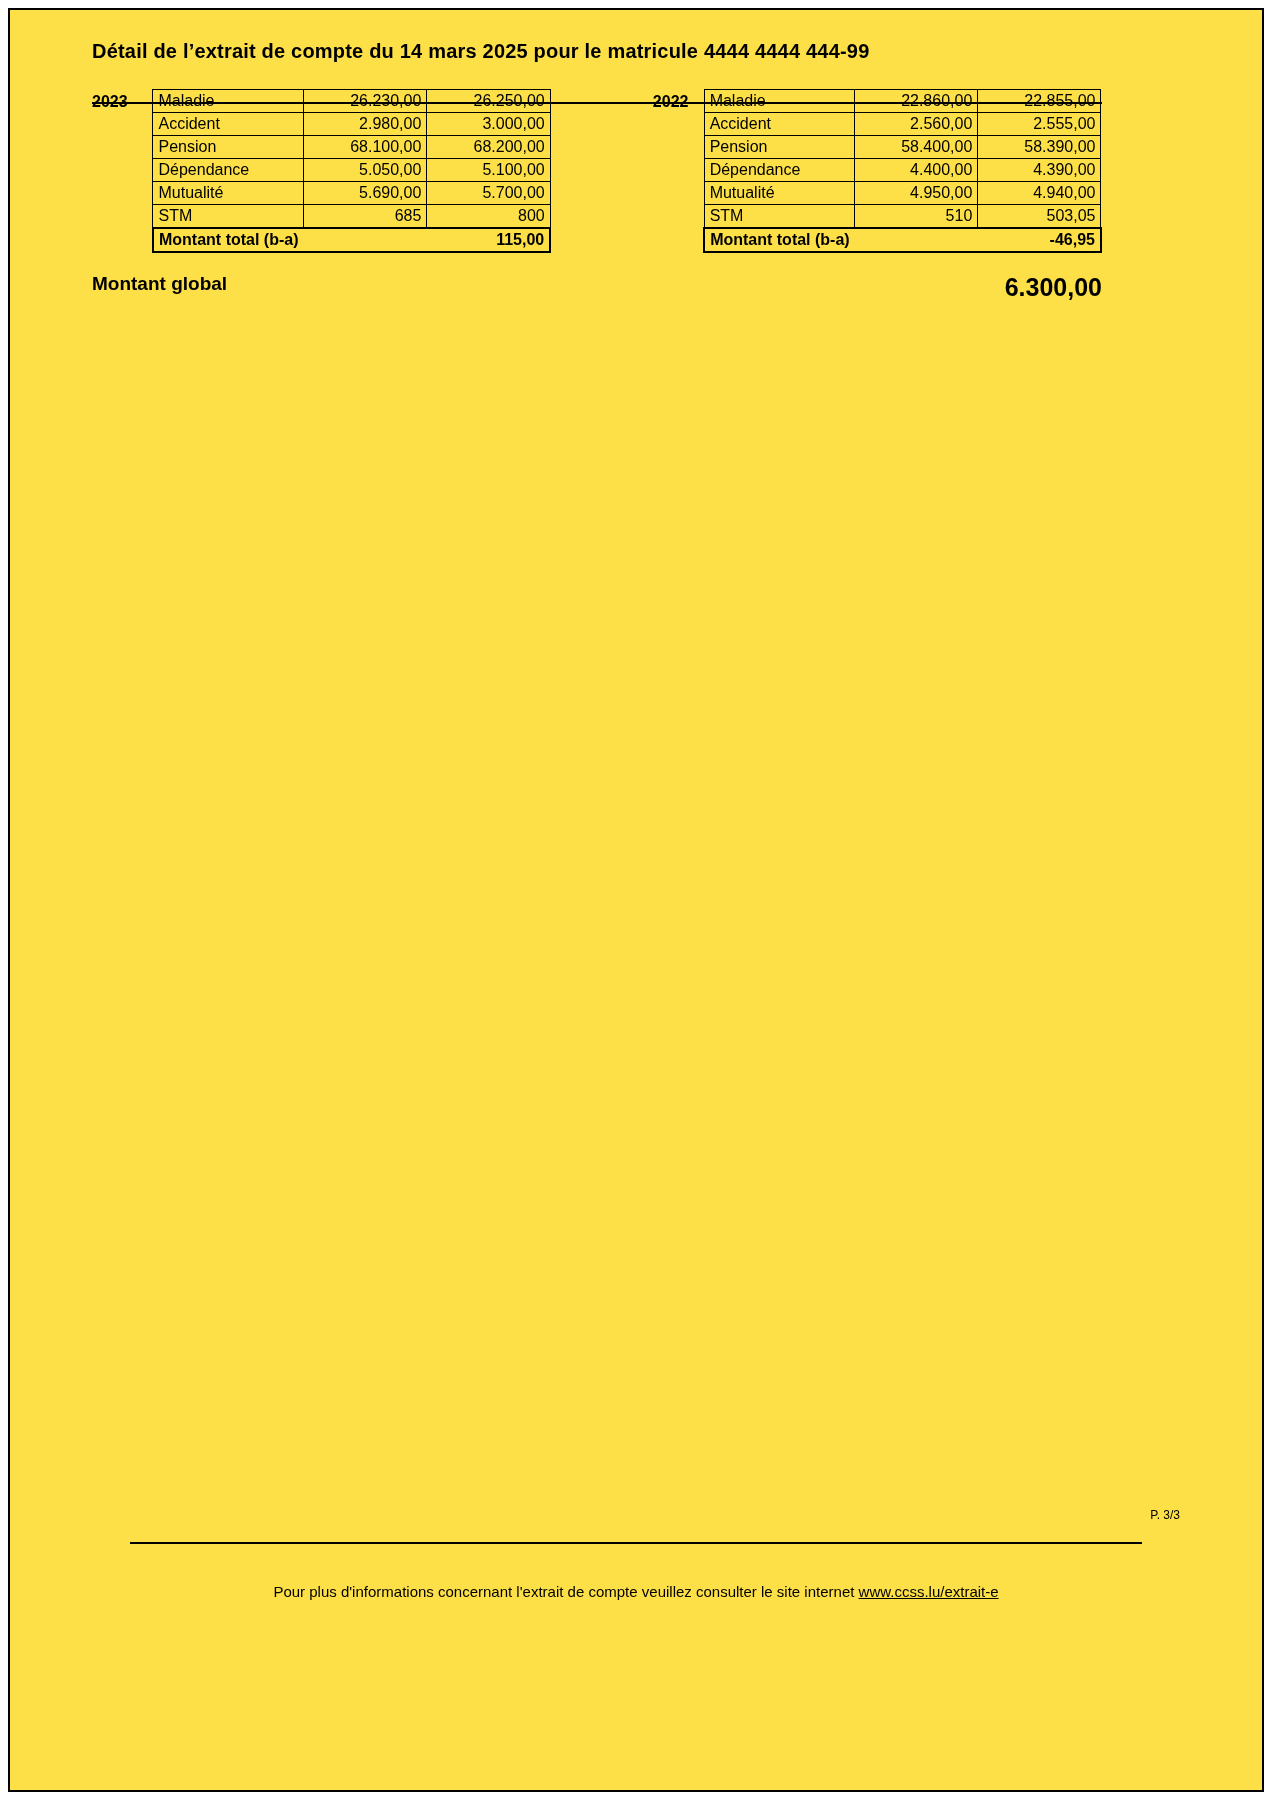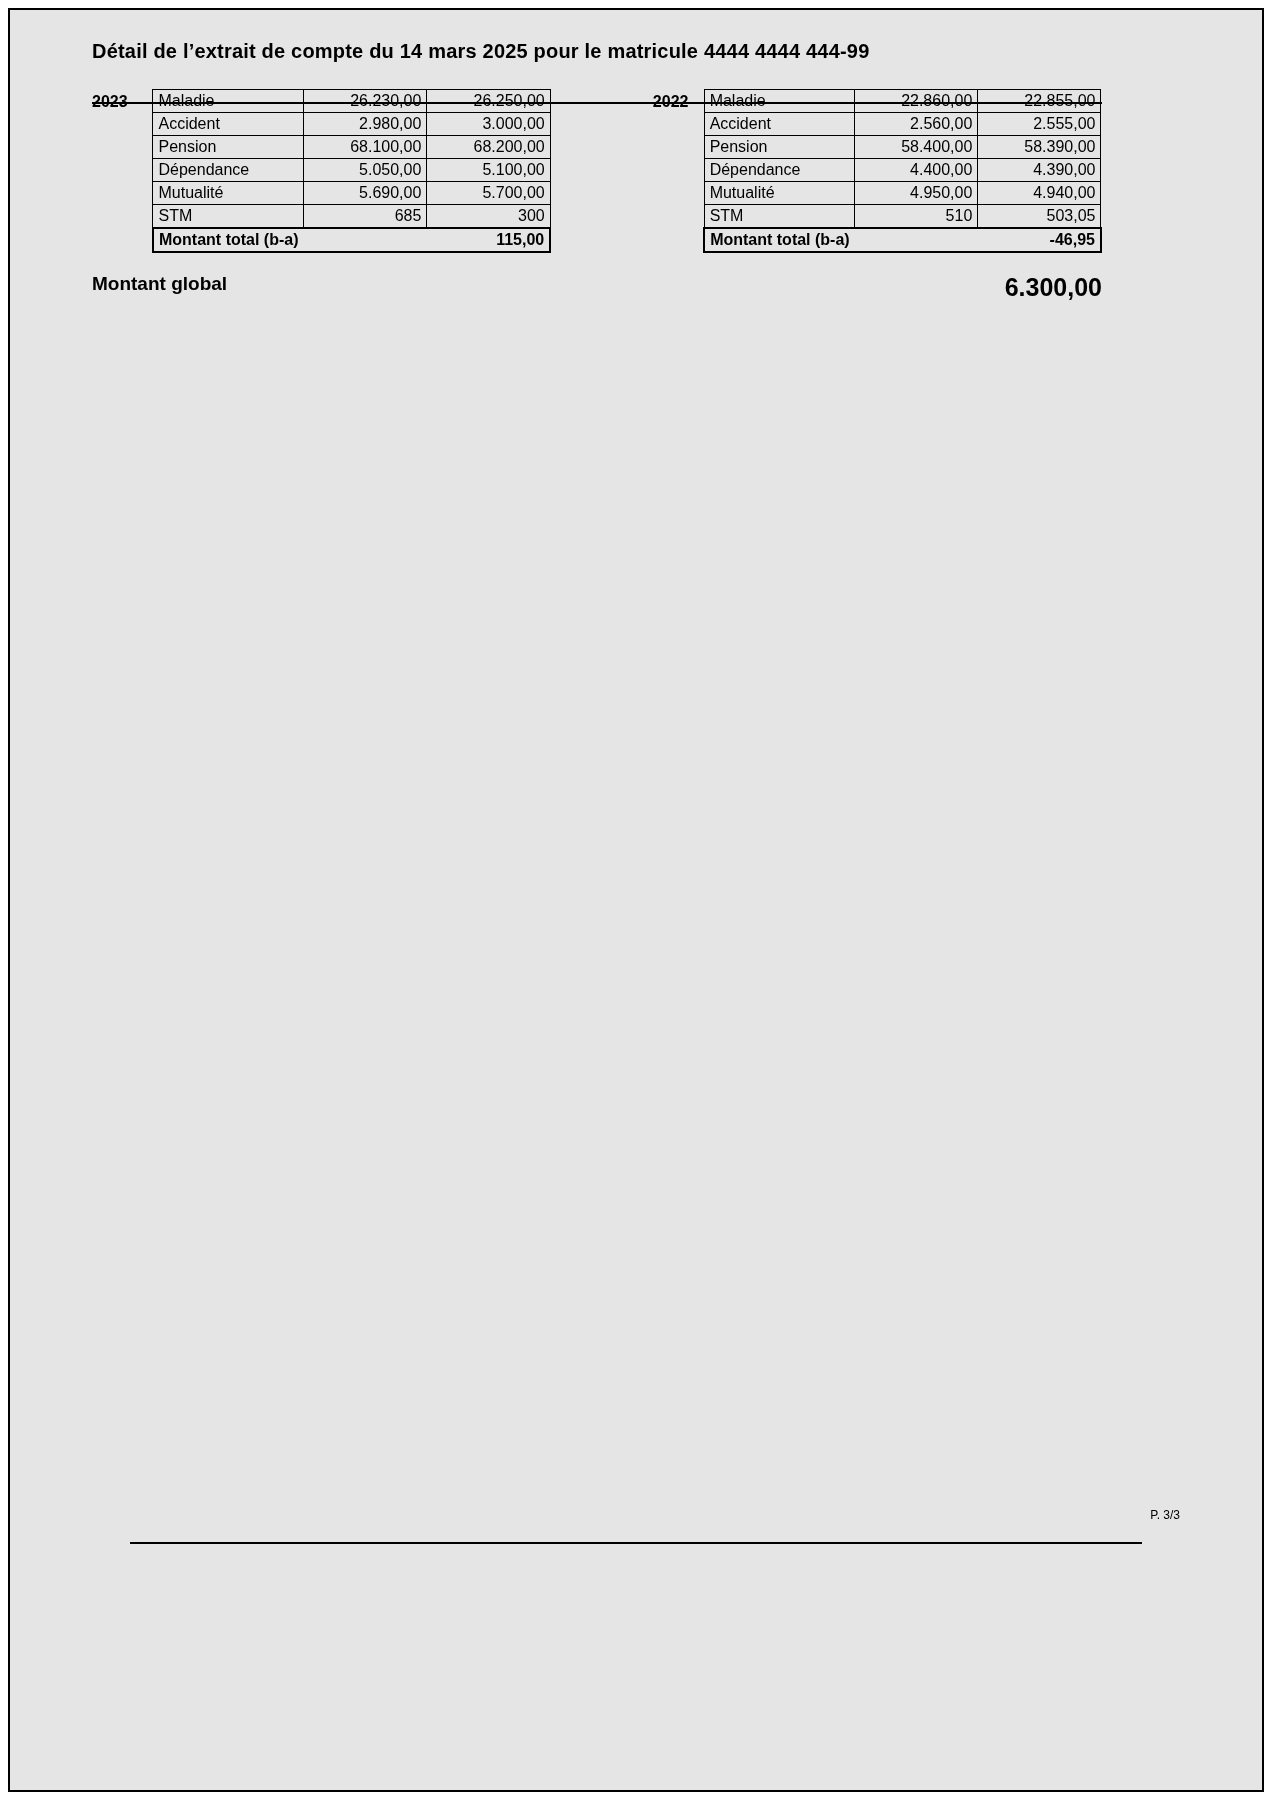--- a/index.html
+++ b/index.html
@@ -15,21 +15,21 @@
     position: relative;
   }
   .page {
     position: absolute;
     left: 8px;
     top: 8px;
     width: 1256px;
     height: 1784px;
     border: 2px solid #000000;
     box-sizing: border-box;
-    background: #e5e5e5;
+    background: #fde047;
   }
   .content {
     position: absolute;
     left: 82px;
     top: 30px;
     width: 1010px;
   }
   .doc-title {
     font-size: 20px;
     font-weight: bold;
@@ -193,21 +193,21 @@
               <td class="amt">5.100,00</td>
             </tr>
             <tr>
               <td class="lbl">Mutualité</td>
               <td class="amt">5.690,00</td>
               <td class="amt">5.700,00</td>
             </tr>
             <tr>
               <td class="lbl">STM</td>
               <td class="amt">685</td>
-              <td class="amt">300</td>
+              <td class="amt">800</td>
             </tr>
             <tr class="total-row">
               <td class="lbl total-lbl">Montant total (b-a)</td>
               <td class="amt total-mid"></td>
               <td class="amt total-amt">115,00</td>
             </tr>
           </tbody>
         </table>
       </div>
 
@@ -262,14 +262,17 @@
       <div class="global-label">Montant global</div>
       <div class="global-amount">6.300,00</div>
     </div>
 
   </div>
 
   <div class="top-rule"></div>
 
   <div class="page-number">P. 3/3</div>
   <div class="footer-rule"></div>
+  <div class="footer-note">
+    <span>Pour plus d'informations concernant l'extrait de compte veuillez consulter le site internet </span><a href="#">www.ccss.lu/extrait-e</a>
+  </div>
 
 </div>
 
 </body></html>

